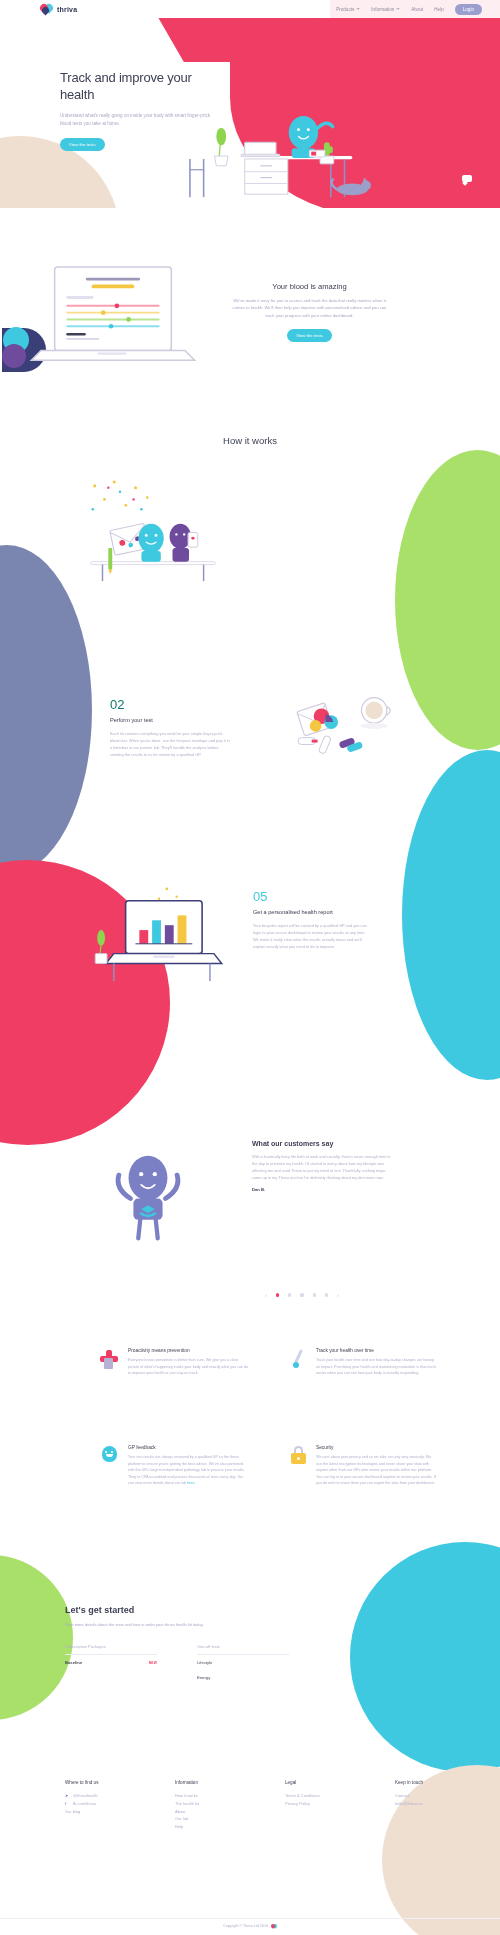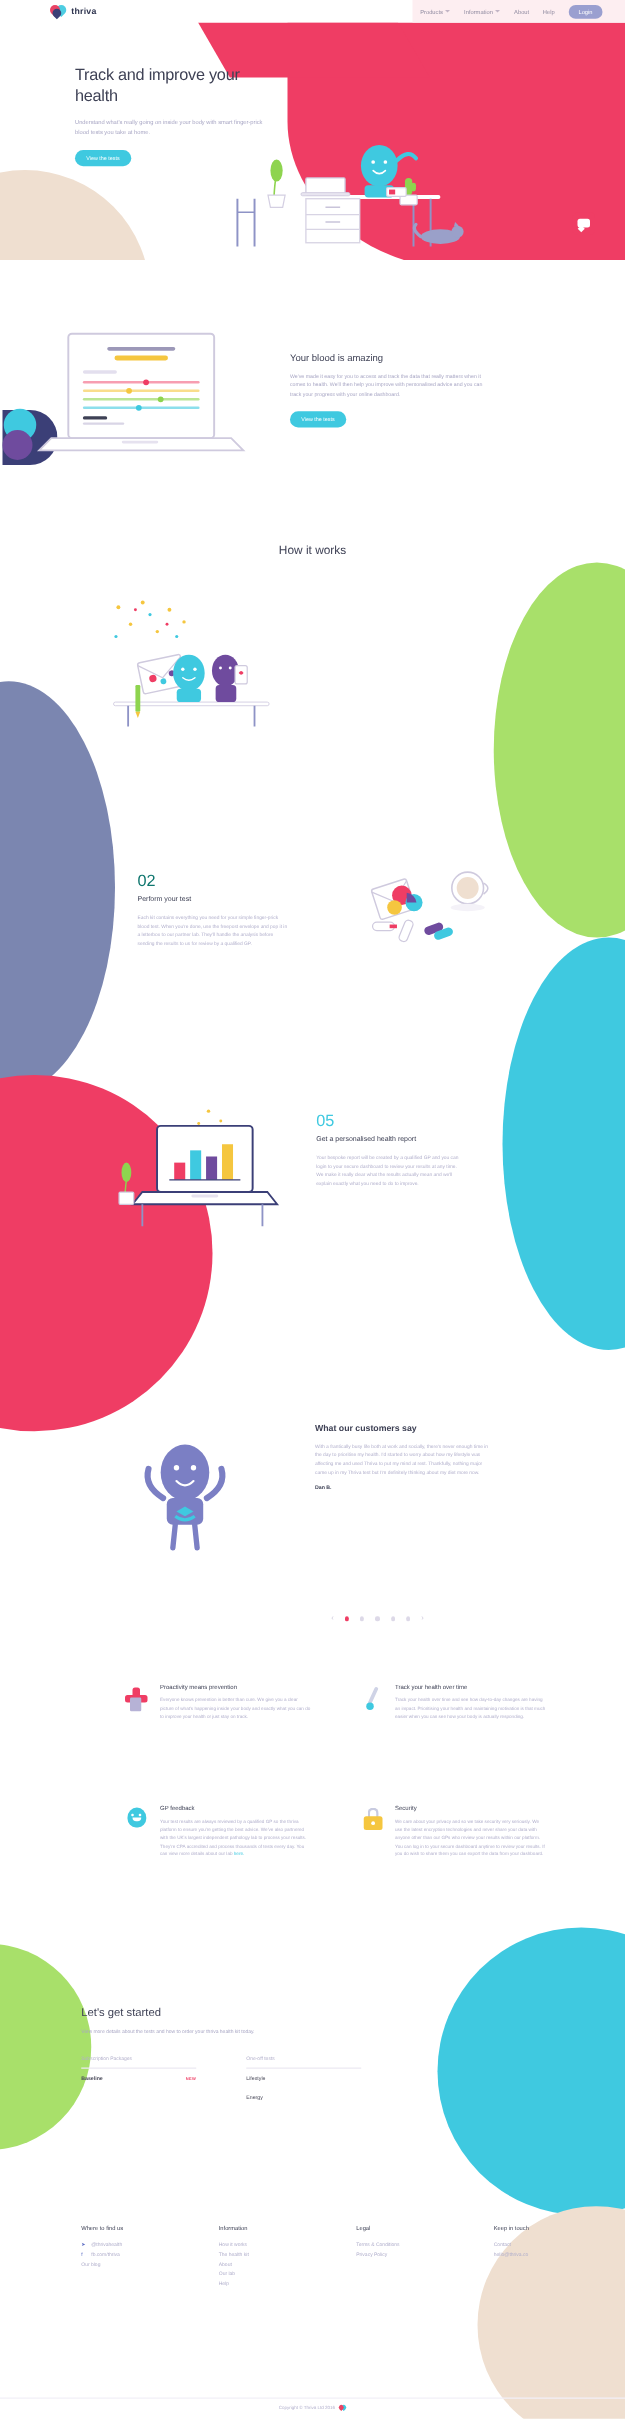--- a/index.html
+++ b/index.html
@@ -51,21 +51,21 @@
     background:#ef3d64; border-bottom-left-radius:150px 120px;
   }
   .hero-pink-diag {
     position:absolute; left:155px; top:-6px; width:160px; height:50px;
     background:#ef3d64; transform:skewX(30deg); transform-origin:top left;
   }
   .hero-beige {
     position:absolute; left:-80px; top:118px; width:200px; height:200px;
     background:#efdfd0; border-radius:50%;
   }
-  .hero-copy { position:absolute; left:60px; top:34px; width:160px; z-index:8; }
+  .hero-copy { position:absolute; left:60px; top:52px; width:160px; z-index:8; }
   .hero-title { font-size:13px; font-weight:normal; color:#3e4155; line-height:1.28; letter-spacing:-.2px; }
   .hero-sub { margin-top:9px; font-size:4.6px; color:#a8a6c4; line-height:1.75; }
   .btn-primary {
     margin-top:10px; display:inline-block; background:#3fc9e0; color:#fff;
     font-size:4.3px; padding:4px 9px; border-radius:9px;
   }
   
   .desk { position:absolute; left:182px; top:95px; width:190px; height:90px; z-index:9; }
   .chat-bubble {
     position:absolute; right:24px; top:170px; width:18px; height:18px;
@@ -74,21 +74,21 @@
   .chat-bubble::after{
     content:""; position:absolute; left:4px; top:5px; width:10px; height:7px;
     background:#fff; border-radius:2px;
   }
   .chat-bubble::before{
     content:""; position:absolute; left:5px; top:11px; width:4px; height:4px;
     background:#fff; transform:rotate(45deg);
   }
 
   
-  .sec-blood { position:absolute; top:250px; left:0; width:500px; height:145px; }
+  .sec-blood { position:absolute; top:250px; left:0; width:500px; height:145px;text-align:center; }
   .blood-copy { position:absolute; left:232px; top:32px; width:155px; }
   .h2-title { font-size:7.6px; color:#3e4155; font-weight:normal; }
   .body-sm { font-size:4.2px; color:#a8a6c4; line-height:1.78; margin-top:6px; }
   .laptop { position:absolute; left:25px; top:15px; width:175px; height:105px; }
   .blob-purple { position:absolute; left:0px; top:76px; width:46px; height:46px; }
 
   
   .sec-how { position:absolute; top:420px; left:0; width:500px; height:680px; }
   .how-title { text-align:center; font-size:9.5px; color:#3e4155; font-weight:normal; padding-top:15px; }
 
@@ -170,21 +170,21 @@
   .ic-lock .body { position:absolute; left:0; top:7px; width:15px; height:11px; background:#f5c63f; border-radius:2px; }
   .ic-lock .kh { position:absolute; left:6px; top:11px; width:3px; height:3px; background:#fff; border-radius:50%; }
 
   
   .sec-start { position:absolute; top:1590px; left:0; width:500px; height:170px; }
   .blob-limeL { position:absolute; left:-92px; top:-35px; width:165px; height:165px; background:#a8e06a; border-radius:50%; }
   .blob-cyanBR { position:absolute; right:-80px; top:-48px; width:230px; height:230px; background:#3fc9e0; border-radius:50%; }
   .blob-beigeBR { position:absolute; right:-72px; top:175px; width:190px; height:190px; background:#efdfd0; border-radius:50%; }
 
   .start-copy { position:absolute; left:65px; top:15px; width:235px; z-index:5; }
-  .start-title { font-size:9px; color:#3e4155; font-weight:normal; }
+  .start-title { font-size:9px; color:#3e4155; font-weight:bold; }
   .start-sub { font-size:4px; color:#a8a6c4; line-height:1.75; margin-top:6px; width:185px; }
   .cols { display:flex; gap:40px; margin-top:16px; }
   .col { width:92px; }
   .col-h { font-size:4px; color:#b3b0cb; padding-bottom:5px; border-bottom:1px solid #ece9f2; }
   .row { display:flex; justify-content:space-between; align-items:center; font-size:4.2px; color:#4a4a5a; padding:5px 0; }
   .row.bold { font-weight:bold; }
   .tag-new { font-size:3.2px; color:#ef3d64; letter-spacing:.3px; }
 
   
   .footer { position:absolute; top:1770px; left:0; width:500px; height:165px; z-index:5; }

